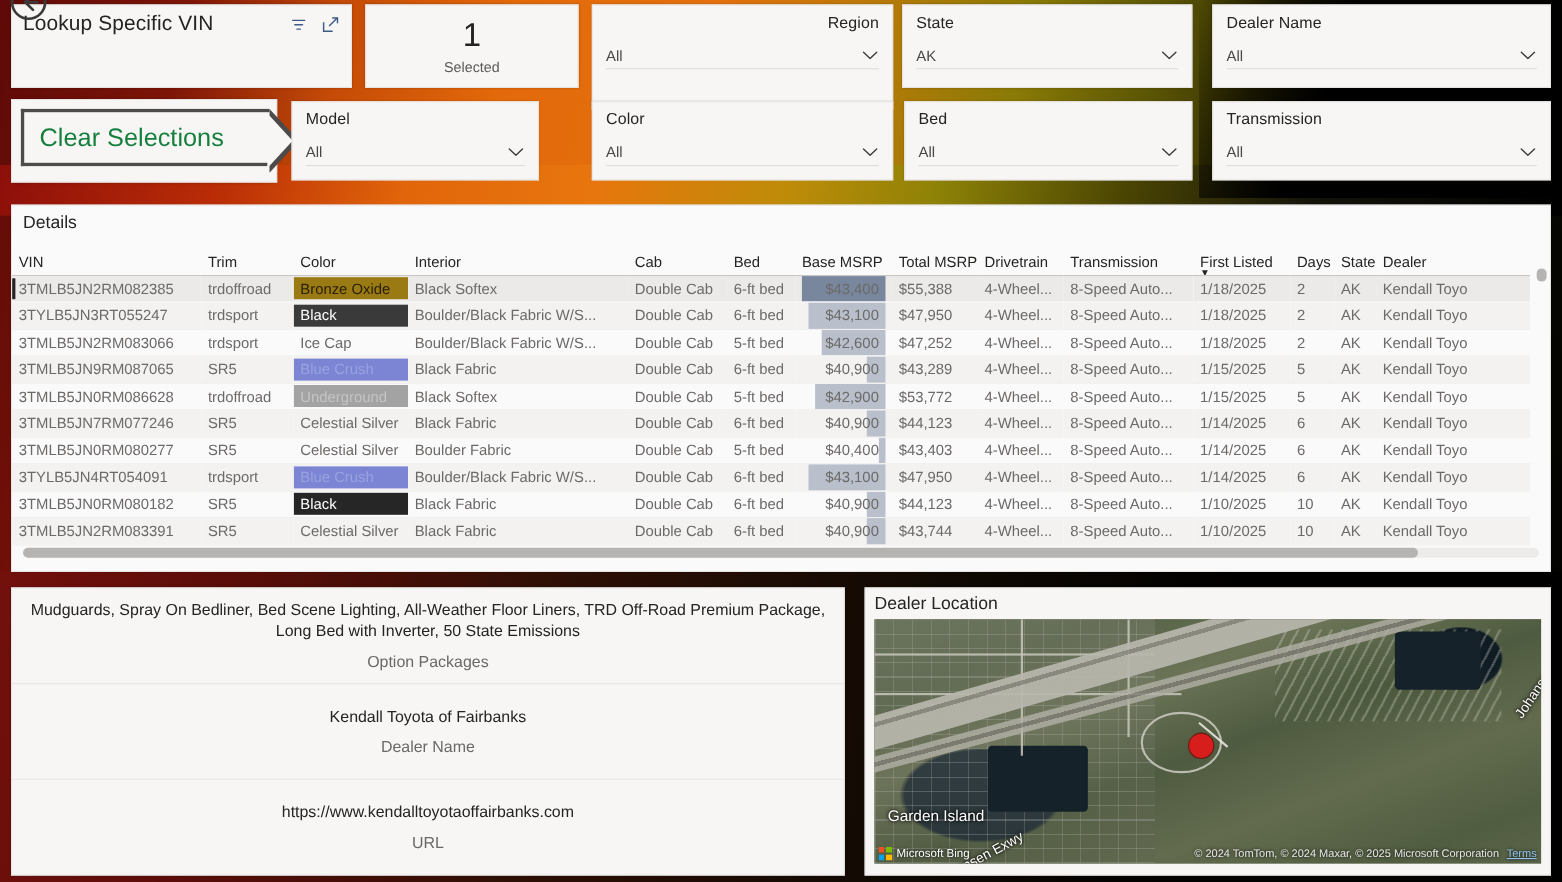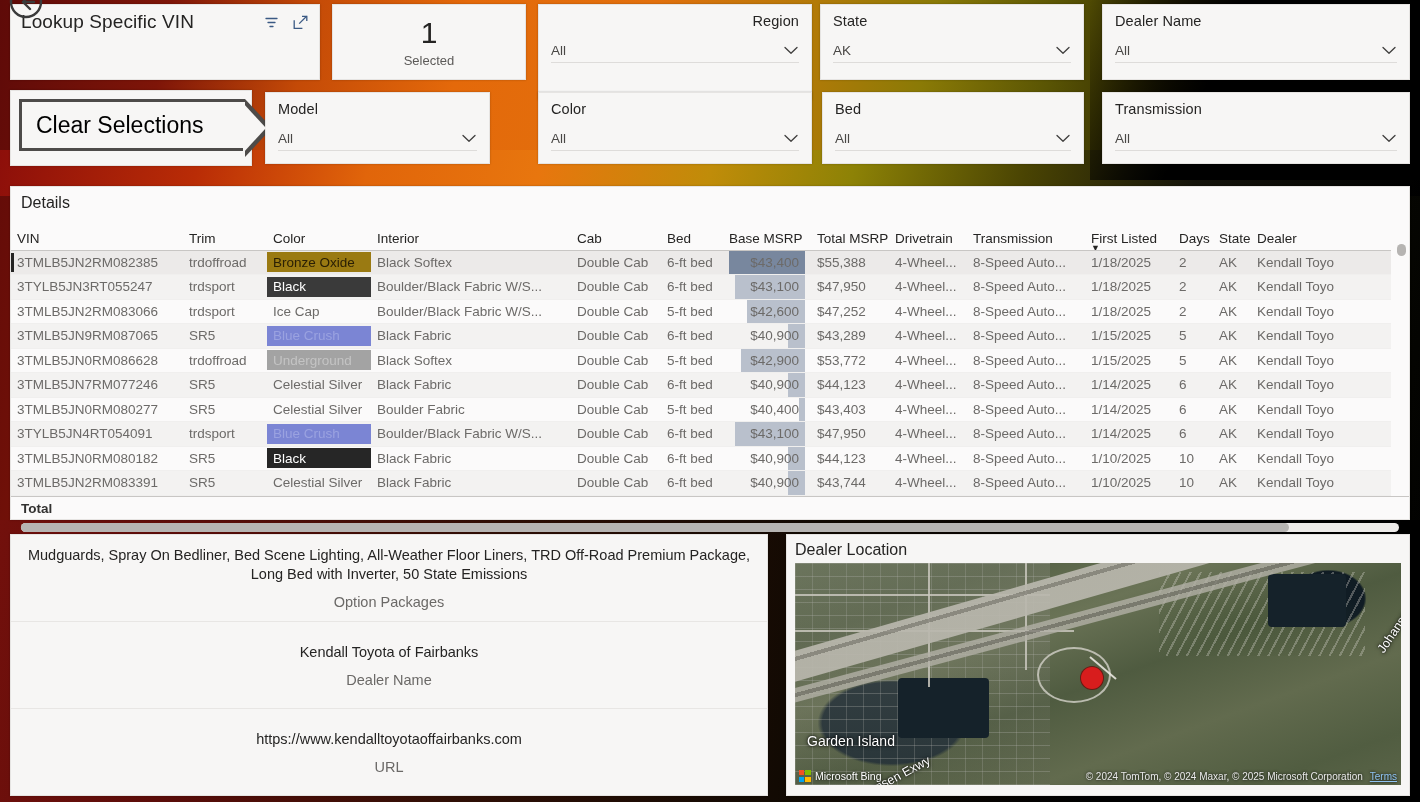--- a/index.html
+++ b/index.html
@@ -108,21 +108,21 @@
   .chevron-btn {
     position: absolute; left: 8px; top: 8px;
     width: 226px; height: 52px;
     border: 3px solid #4d4b49;
     border-right: 0;
     background: #f7f6f5;
     display: flex; align-items: center;
     cursor: pointer;
   }
   .chevron-btn .lbl {
-    font-size: 23px; color: #000000; padding-left: 14px; white-space: nowrap;
+    font-size: 23px; color: #15803d; padding-left: 14px; white-space: nowrap;
   }
   .chevron-btn::after {
     content: ""; position: absolute; right: -27px; top: -3px;
     width: 0; height: 0;
     border-top: 29px solid transparent;
     border-bottom: 29px solid transparent;
     border-left: 27px solid #4d4b49;
   }
   .chevron-btn::before {
     content: ""; position: absolute; right: -21px; top: 1px;
@@ -700,21 +700,20 @@
             <td class="num">10</td>
             <td>AK</td>
             <td>Kendall Toyo</td>
           </tr>
         </tbody>
     </table>
     <div class="vscroll">
       <div class="thumb"></div>
     </div>
   </div>
-  <div class="total-row">Total</div>
   <div class="hscroll">
     <div class="thumb"></div>
   </div>
 </div>
 
 <div class="card" id="info-card">
   <div class="info-sec">
     <div class="info-val">Mudguards, Spray On Bedliner, Bed Scene Lighting, All-Weather Floor Liners, TRD Off-Road Premium Package, Long Bed with Inverter, 50 State Emissions</div>
     <div class="info-cap">Option Packages</div>
   </div>

